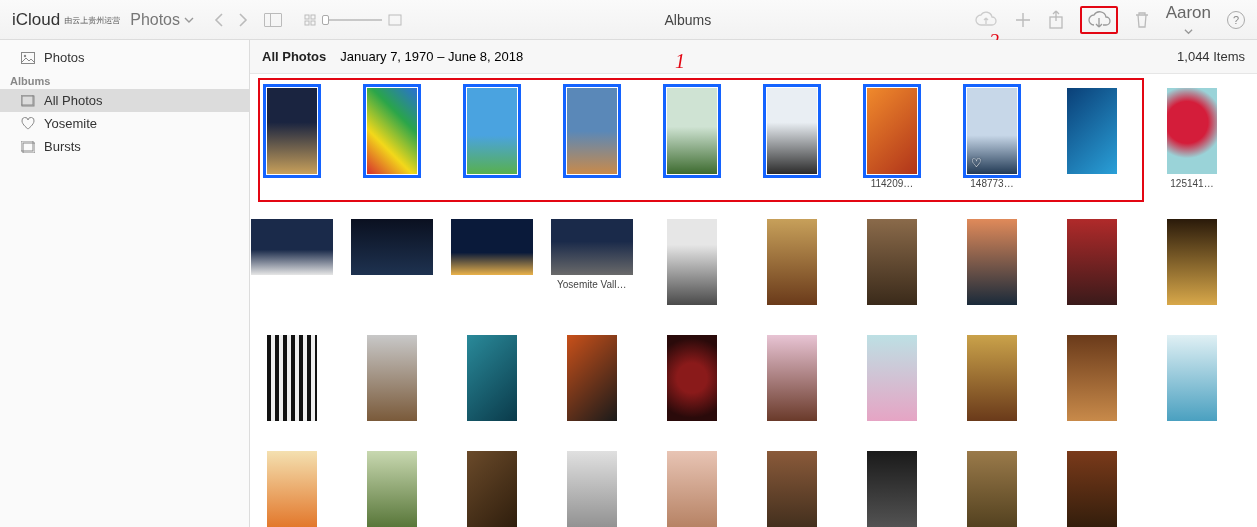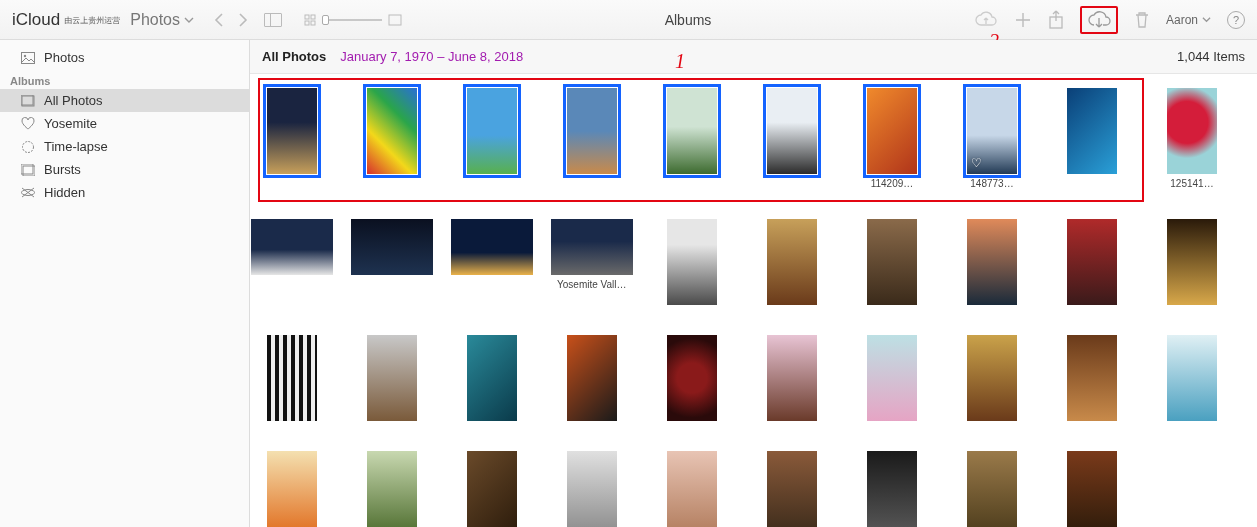--- a/index.html
+++ b/index.html
@@ -12,32 +12,32 @@
 .layout-icn { width:18px; height:14px; border:1px solid #bbb; border-radius:1px; position:relative; margin-left:6px; }
 .layout-icn:before { content:""; position:absolute; left:5px; top:0; bottom:0; width:1px; background:#bbb; }
 .zoom { display:flex; align-items:center; gap:6px; margin-left:12px; color:#bbb; }
 .zoom .tk { width:60px; height:2px; background:#c8c8c8; position:relative; }
 .zoom .tk .knob { position:absolute; left:0; top:-4px; width:7px; height:10px; background:#fff; border:1px solid #aaa; border-radius:2px; }
 .tb-title { flex:1; text-align:center; font-size:14px; color:#444; }
 .tb-right { display:flex; align-items:center; gap:16px; }
 .tb-icn { color:#bbb; cursor:pointer; display:flex; align-items:center; justify-content:center; }
 .tb-icn.active { color:#888; }
 .hl-box { border:2px solid #e30613; padding:2px 4px; border-radius:2px; }
-.user-dd { color:#666; font-size:12px; display:flex; gap:4px; align-items:center; }
+.user-dd { color:#666; font-size:17px; display:flex; gap:4px; align-items:center;flex-direction:column; }
 .q-circ { width:18px; height:18px; border:1px solid #aaa; border-radius:50%; font-size:11px; text-align:center; line-height:16px; color:#888; }
 .main { display:flex; height:calc(100% - 40px); }
 .sidebar { width:250px; border-right:1px solid #dcdcdc; background:#fafafa; padding-top:6px; font-size:13px; flex:none; }
 .sb-item { display:flex; align-items:center; gap:8px; padding:4px 20px; cursor:pointer; color:#333; }
 .sb-item .ic { width:16px; text-align:center; color:#888; display:inline-flex; align-items:center; justify-content:center; }
 .sb-head { font-size:11px; color:#888; padding:6px 10px 2px; font-weight:600; }
 .sb-item.sel { background:#dcdcdc; }
 .content { flex:1; overflow:auto; position:relative; }
 .header2 { height:34px; border-bottom:1px solid #e6e6e6; display:flex; align-items:center; padding:0 12px; font-size:13px; background:#f7f7f7; }
 .header2 .h-title { font-weight:600; color:#222; }
-.header2 .range { color:#a21caf; margin-left:14px; }
+.header2 .range { color:#000000; margin-left:14px; }
 .header2 .count { margin-left:auto; color:#333; }
 .grid { padding:14px 14px 4px; display:flex; flex-wrap:wrap; gap:30px 44px; position:relative; }
 .cell { width:56px; display:flex; flex-direction:column; align-items:center; position:relative; }
 .thumb { width:50px; height:86px; background:#ccc center/cover; position:relative; }
 .thumb.ls { width:82px; height:56px; }
 .cell .cap { font-size:10px; color:#444; margin-top:4px; max-width:70px; overflow:hidden; white-space:nowrap; text-overflow:ellipsis; }
 .selected .thumb { outline:3px solid #1463ff; outline-offset:1px; }
 .heart { position:absolute; left:4px; bottom:4px; color:#fff; font-size:12px; filter:drop-shadow(0 0 1px rgba(0,0,0,.6)); }
 .anno-row { position:absolute; border:2px solid #e30613; pointer-events:none; }
 .anno-num { position:absolute; color:#e30613; font-size:20px; font-style:italic; font-family:"Times New Roman",serif; }
@@ -153,42 +153,26 @@
         <div class="sb-item">
           <span class="ic">
             <svg width="14" height="13" viewBox="0 0 14 13">
               <path d="M7 12S1 7.5 1 4a3 3 0 016-1 3 3 0 016 1c0 3.5-6 8-6 8z" fill="none" stroke="#888"></path>
             </svg>
           </span>
           <span>Yosemite</span>
         </div>
         <div class="sb-item">
           <span class="ic">
-            <svg width="14" height="14" viewBox="0 0 14 14">
-              <circle cx="7" cy="7" r="5.5" fill="none" stroke="#888" stroke-dasharray="2 1.2"></circle>
-            </svg>
-          </span>
-          <span>Time-lapse</span>
-        </div>
-        <div class="sb-item">
-          <span class="ic">
             <svg width="14" height="12" viewBox="0 0 14 12">
               <rect x="2" y="2" width="12" height="10" fill="none" stroke="#888"></rect>
               <rect x="0" y="0" width="12" height="10" fill="none" stroke="#888"></rect>
             </svg>
           </span>
           <span>Bursts</span>
-        </div>
-        <div class="sb-item">
-          <span class="ic">
-            <svg width="16" height="11" viewBox="0 0 16 11">
-              <path d="M2 1l12 9M2 10l12-9M1 5.5c3-4 11-4 14 0-3 4-11 4-14 0z" fill="none" stroke="#888"></path>
-            </svg>
-          </span>
-          <span>Hidden</span>
         </div>
       </div>
   </div>
 
   <div class="content">
     <div class="header2">
       <span class="h-title">All Photos</span>
       <span class="range">January 7, 1970 – June 8, 2018</span>
       <span class="count">1,044 Items</span>
     </div>

